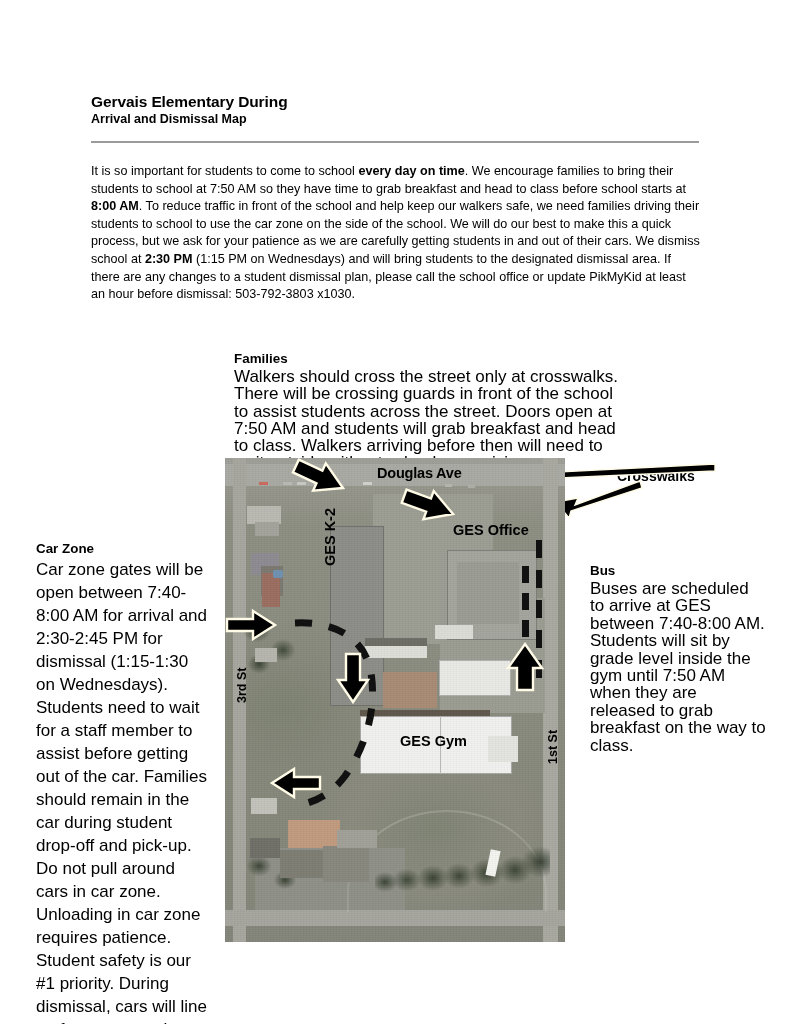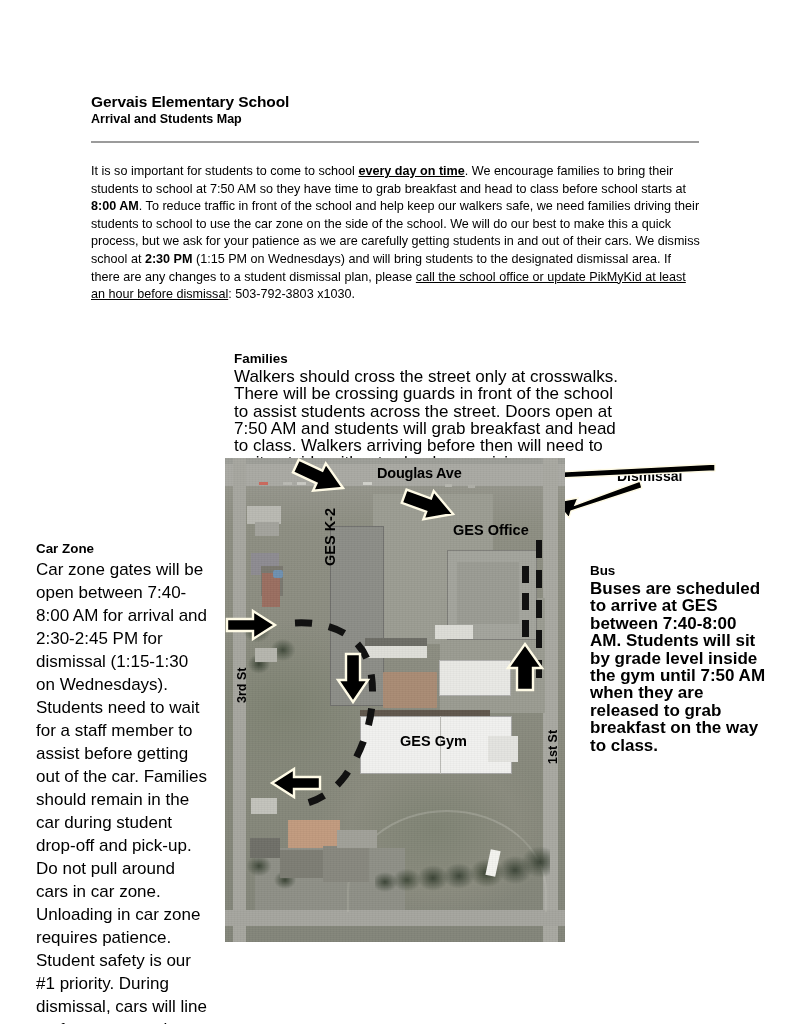--- a/index.html
+++ b/index.html
@@ -51,21 +51,21 @@
   .intro {
     position: absolute;
     left: 91px;
     top: 163px;
     width: 610px;
     font-size: 12.6px;
     line-height: 17.6px;
     text-align: left;
   }
   .intro b { font-weight: bold; }
-  .u { text-decoration: underline; }
+  .u { }
 
   
   .walkers {
     position: absolute;
     left: 234px;
     top: 351px;
     width: 392px;
   }
   .sec-head {
     font-size: 13.4px;
@@ -87,21 +87,21 @@
   }
   .carzone .sec-body { line-height: 23px; }
 
   
   .bus {
     position: absolute;
     left: 590px;
     top: 563px;
     width: 176px;
   }
-  .bus .sec-body { line-height: 17.4px; font-weight: bold; }
+  .bus .sec-body { line-height: 17.4px; }
 
   
   .map {
     position: absolute;
     left: 225px;
     top: 458px;
     width: 340px;
     height: 484px;
     overflow: hidden;
     background: #ec4899;
@@ -300,42 +300,42 @@
     width: 245px;
     height: 75px;
     overflow: visible;
   }
 </style>
 </head>
 <body>
 
 <div class="page">
 
-  <div class="doc-title">Gervais Elementary School</div>
-  <div class="doc-subtitle">Arrival and Students Map</div>
+  <div class="doc-title">Gervais Elementary During</div>
+  <div class="doc-subtitle">Arrival and Dismissal Map</div>
   <div class="divider"></div>
 
   <div class="intro"><span>It is so important for students to come to school </span><b class="u">every day on time</b><span>. We encourage families to bring their students to school at 7:50 AM so they have time to grab breakfast and head to class before school starts at </span><b>8:00 AM</b><span>. To reduce traffic in front of the school and help keep our walkers safe, we need families driving their students to school to use the car zone on the side of the school. We will do our best to make this a quick process, but we ask for your patience as we are carefully getting students in and out of their cars. We dismiss school at </span><b>2:30 PM</b><span> (1:15 PM on Wednesdays) and will bring students to the designated dismissal area. If there are any changes to a student dismissal plan, please </span><span class="u">call the school office or update PikMyKid at least an hour before dismissal</span><span>: 503-792-3803 x1030.</span></div>
 
   <div class="walkers">
     <div class="sec-head">Families</div>
     <div class="sec-body">Walkers should cross the street only at crosswalks. There will be crossing guards in front of the school to assist students across the street. Doors open at 7:50 AM and students will grab breakfast and head to class. Walkers arriving before then will need to wait outside without school supervision.</div>
   </div>
 
   <div class="carzone">
     <div class="sec-head">Car Zone</div>
     <div class="sec-body">Car zone gates will be open between 7:40-8:00 AM for arrival and 2:30-2:45 PM for dismissal (1:15-1:30 on Wednesdays). Students need to wait for a staff member to assist before getting out of the car. Families should remain in the car during student drop-off and pick-up. Do not pull around cars in car zone. Unloading in car zone requires patience. Student safety is our #1 priority. During dismissal, cars will line up for car zone along Birch St. without blocking through traffic on 3rd St.</div>
   </div>
 
   <div class="bus">
     <div class="sec-head">Bus</div>
     <div class="sec-body">Buses are scheduled to arrive at GES between 7:40-8:00 AM. Students will sit by grade level inside the gym until 7:50 AM when they are released to grab breakfast on the way to class.</div>
   </div>
 
-  <div class="crosswalks-label">Dismissal</div>
+  <div class="crosswalks-label">Crosswalks</div>
   <svg class="callout" viewBox="0 0 245 75">
 
     <g>
       <polygon points="245,9 68,18 68,11 50,21 68,31 68,24 245,16" fill="#000" stroke="#fffbe6" stroke-width="1.4"></polygon>
     </g>
 
     <g>
       <polygon points="170,26 105,50 108,43 86,47 99,63 101,56 172,33" fill="#000" stroke="#fffbe6" stroke-width="1.4"></polygon>
     </g>
   </svg>

